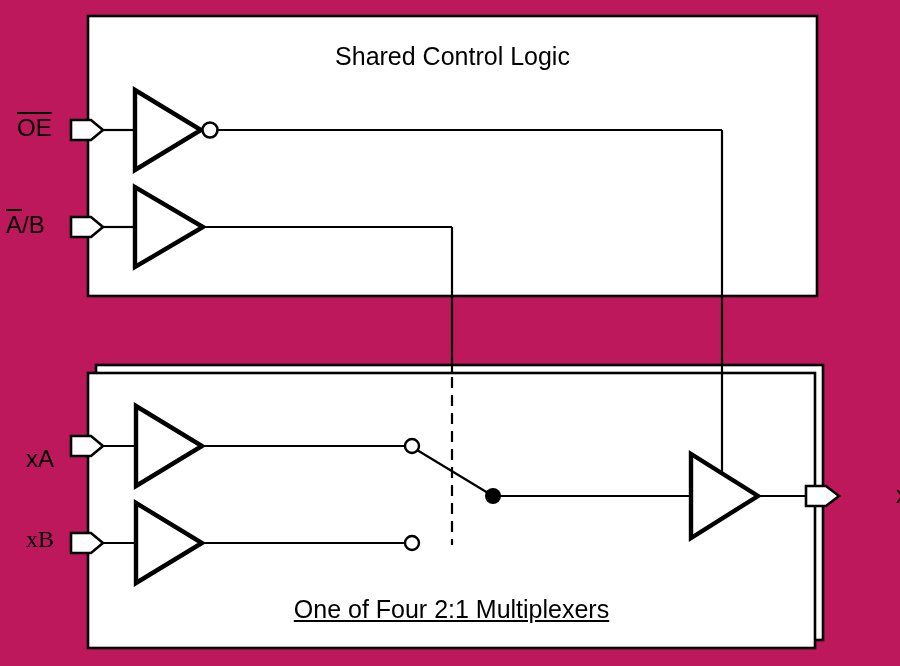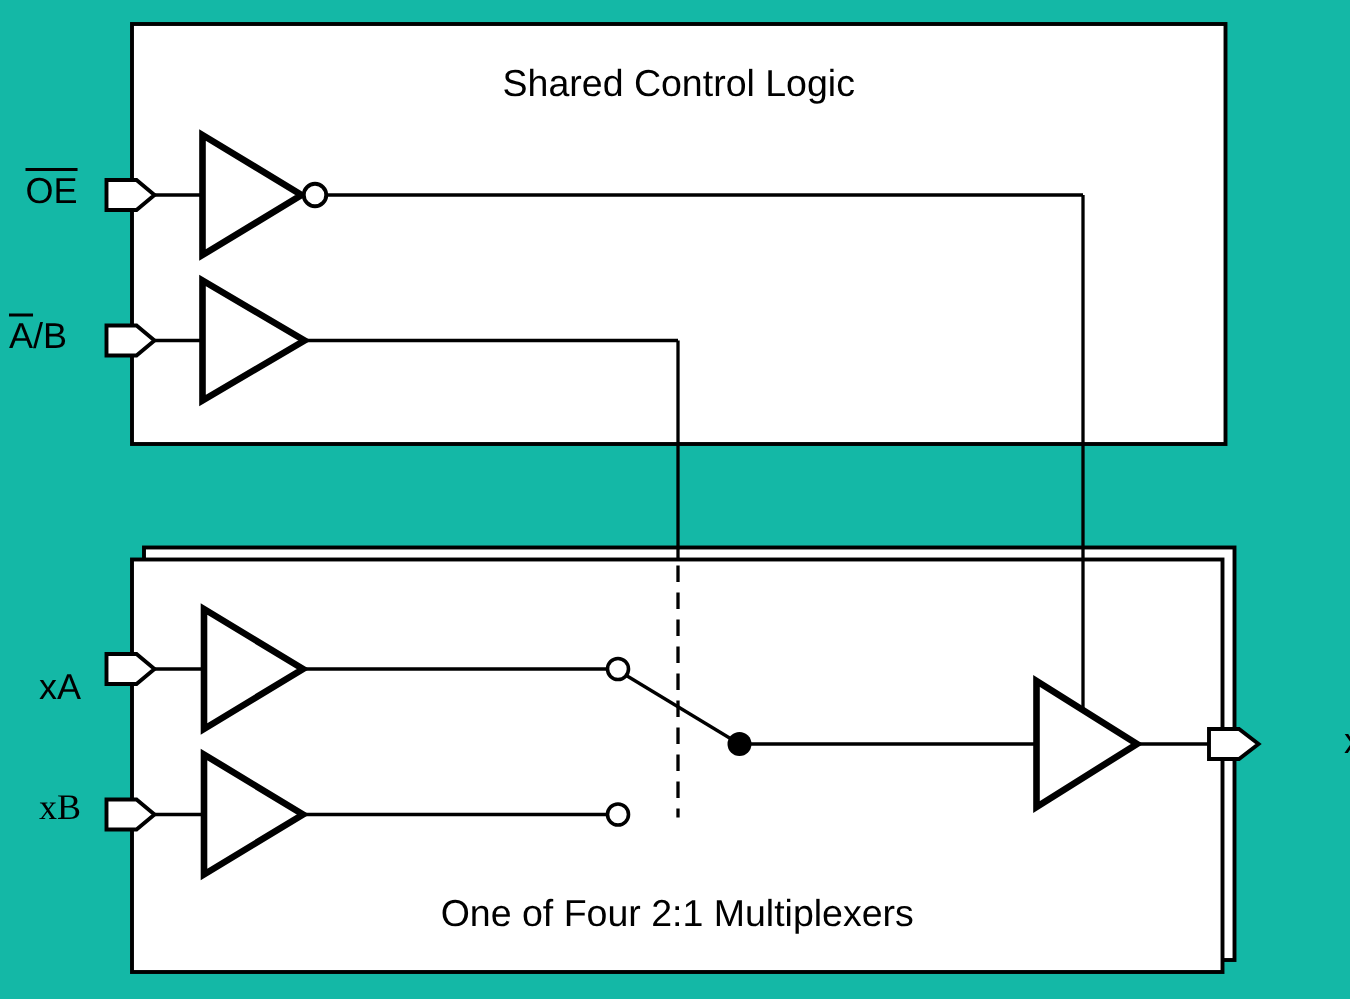--- a/index.html
+++ b/index.html
@@ -1,20 +1,20 @@
 <!DOCTYPE html>
 <html><head>
 <meta charset="utf-8">
 <style>
   html, body { margin: 0; padding: 0; background: #ffffff; }
   .stage {
     position: relative;
     width: 900px;
     height: 666px;
-    background: #14b8a6;
+    background: #be185d;
     color: #000000;
     font-family: "Liberation Sans", "DejaVu Sans", sans-serif;
     overflow: hidden;
   }
   .stage svg { position: absolute; left: 0; top: 0; }
   .title {
     position: absolute;
     text-align: center;
     font-size: 25px;
     line-height: 26px;
@@ -70,21 +70,21 @@
       <path d="M71 120 h20 l12 10 l-12 10 h-20 z" fill="#ffffff" stroke-width="2.6"></path>
       <path d="M71 217 h20 l12 10 l-12 10 h-20 z" fill="#ffffff" stroke-width="2.6"></path>
       <path d="M71 436 h20 l12 10 l-12 10 h-20 z" fill="#ffffff" stroke-width="2.6"></path>
       <path d="M71 533 h20 l12 10 l-12 10 h-20 z" fill="#ffffff" stroke-width="2.6"></path>
       <path d="M806 486 h20 l13 10 l-13 10 h-20 z" fill="#ffffff" stroke-width="2.6"></path>
     </g>
   </svg>
 
   <div class="title" style="left:88px; top:43px; width:729px;">Shared Control Logic</div>
 
-  <div class="title" style="left:88px; top:596px; width:727px;">One of Four 2:1 Multiplexers</div>
+  <div class="title" style="left:88px; top:596px; width:727px;text-decoration:underline;">One of Four 2:1 Multiplexers</div>
 
   <div class="sig" style="left:17px; top:115px;"><span class="ov">OE</span></div>
 
   <div class="sig" style="left:6px; top:212px;"><span class="ov">A</span><span>/B</span></div>
 
   <div class="sig" style="left:26px; top:446px;text-align:center;">xA</div>
 
   <div class="sig" style="left:26px; top:526px;font-family:Liberation Serif, serif;">xB</div>
 
   <div class="sig" style="left:896px; top:482px;">xY</div>

